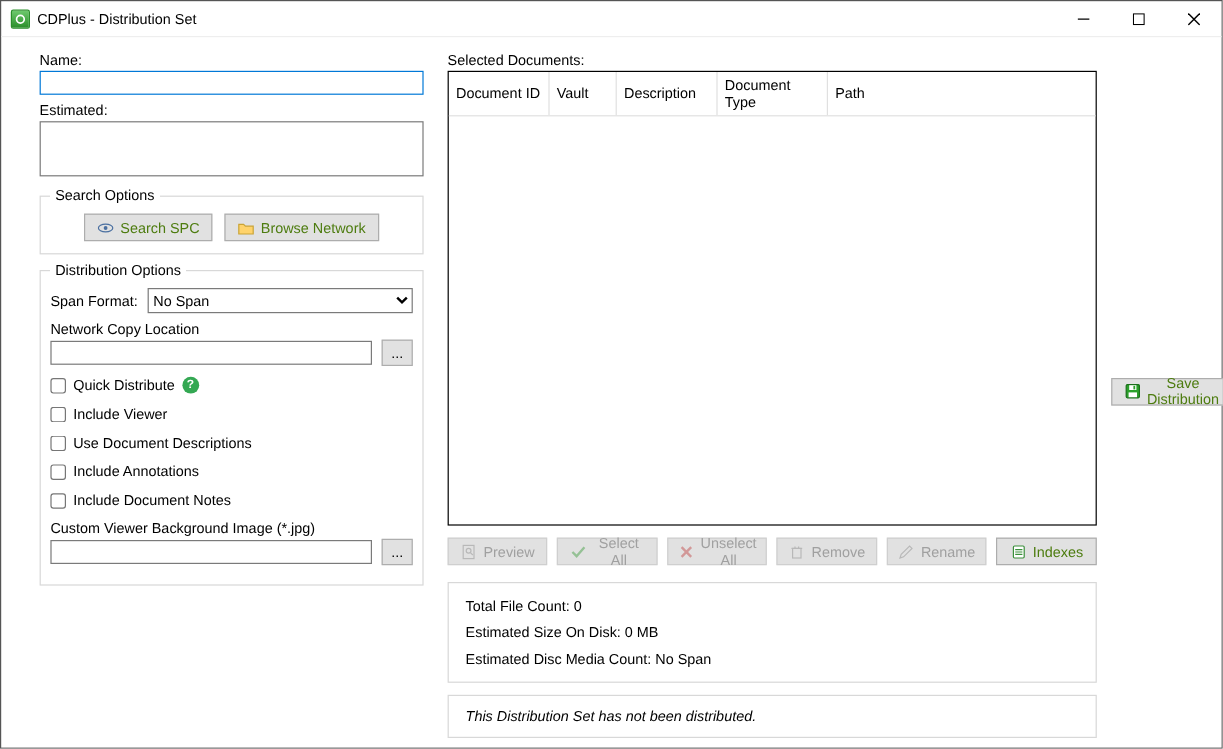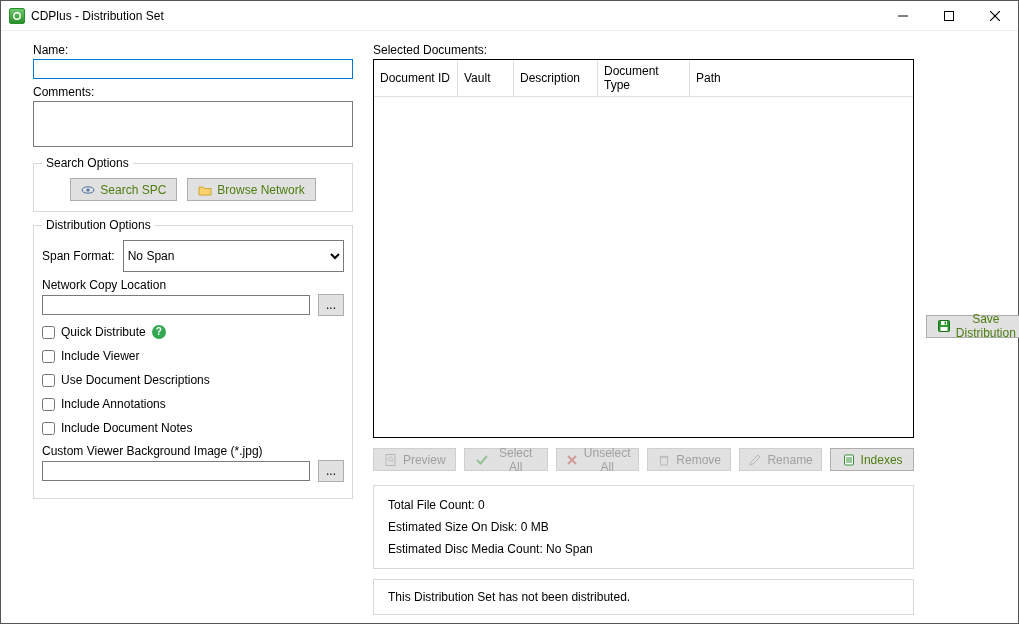--- a/index.html
+++ b/index.html
@@ -34,41 +34,41 @@
   legend { padding:0 4px; color:#000; }
   .btnrow { display:flex; gap:10px; justify-content:center; }
   button.btn {
     height:23px; border:1px solid #adadad; background:#e1e1e1; padding:0 10px;
     display:flex; align-items:center; gap:5px; color:#4d7c0f; cursor:default;
   }
   button.btn:disabled { color:#a0a0a0; background:#e1e1e1; border-color:#cfcfcf;}
   button.btn:disabled .ico { opacity:.45; }
   .ico { width:14px; height:14px; display:inline-flex; align-items:center; justify-content:center; }
   .row { display:flex; align-items:center; gap:8px; }
-  select.sel { height:32px; border:1px solid #7a7a7a; background:#fff; }
+  select.sel { height:21px; border:1px solid #7a7a7a; background:#fff; }
   .mini-btn { width:26px; height:22px; border:1px solid #adadad; background:#e1e1e1; display:flex; align-items:center; justify-content:center;}
   .chk-row { display:flex; align-items:center; gap:6px; height:20px;}
   input[type=checkbox]{ width:13px; height:13px; margin:0;}
   .help-ico { width:14px; height:14px; border-radius:50%; background:#34a853; color:#fff; font-size:10px; font-weight:bold; display:flex; align-items:center; justify-content:center; line-height:1;}
   .table {
     border:1px solid #000; background:#fff; flex:1; display:flex; flex-direction:column; min-height:280px;
   }
   .thead { display:flex; border-bottom:1px solid #e0e0e0; }
   .th { padding:4px 6px; border-right:1px solid #e0e0e0; color:#000; display:flex; align-items:center; }
   .th:last-child{border-right:none;}
   .tbody { flex:1; }
   .toolbar { display:flex; gap:8px; margin-top:10px; }
   .toolbar button.btn { flex:1; justify-content:center; min-width:0; }
   .toolbar button.btn.last { flex:1; }
   .statsbox {
     border:1px solid #d8d8d8; margin-top:14px; padding:12px 14px; color:#000;
     display:flex; flex-direction:column; gap:8px;
   }
   .statusbox {
-    border:1px solid #d8d8d8; margin-top:10px; padding:10px 14px; color:#000;
+    border:1px solid #d8d8d8; margin-top:10px; padding:10px 14px; color:#000;font-style:italic;
   }
   .bottombar {
     border-top:0; padding:6px 12px 12px 12px; display:flex; align-items:center; gap:6px;
   }
   .bottombar .spacer{flex:1;}
   .save-ico svg, .eye-ico svg, .folder-ico svg, .arrow-ico svg, .db-ico svg,
   .preview-ico svg, .check-ico svg, .x-ico svg, .trash-ico svg, .pencil-ico svg { display:block; }
   .dist-options .row, .dist-options .chk-row { margin-bottom:4px; }
   .dist-options .section { margin-bottom:6px; }
 </style>
@@ -104,21 +104,21 @@
 
   <div class="content">
     <div class="top">
 
       <div class="left">
         <div>
           <label class="lbl">Name:</label>
           <input class="txt focus" type="text" value="" style="">
         </div>
         <div>
-          <label class="lbl">Comments:</label>
+          <label class="lbl">Estimated:</label>
           <textarea class="txt" style=""></textarea>
         </div>
 
         <fieldset>
           <legend>Search Options</legend>
           <div class="btnrow">
             <button class="btn">
               <span class="ico eye-ico">
                 <svg width="14" height="14" viewBox="0 0 14 14">
                     <ellipse cx="7" cy="7" rx="6" ry="3.2" fill="none" stroke="#4a6fa0" stroke-width="1"></ellipse>

